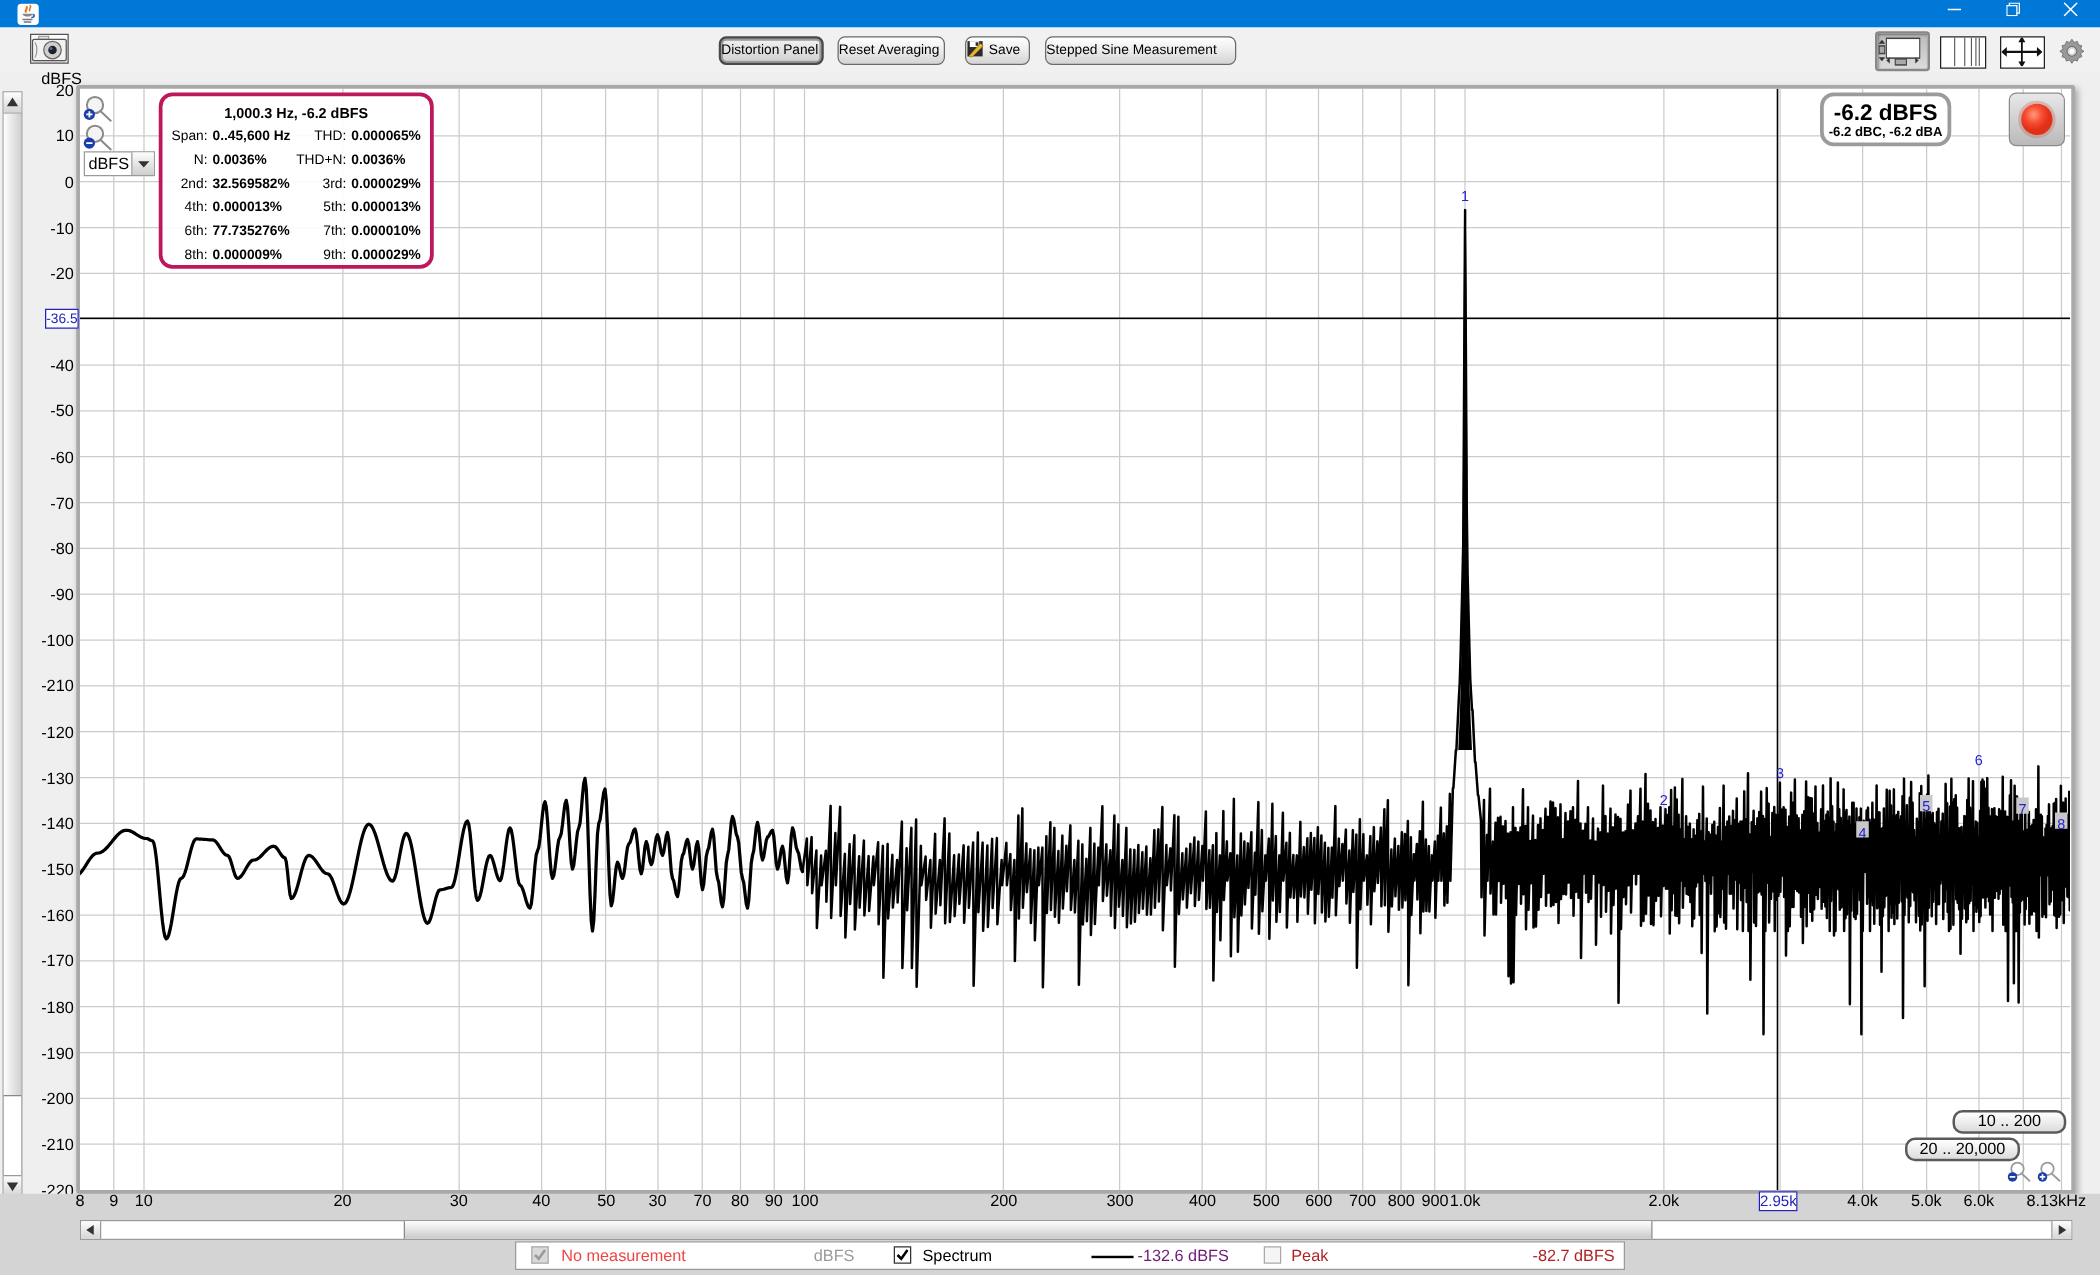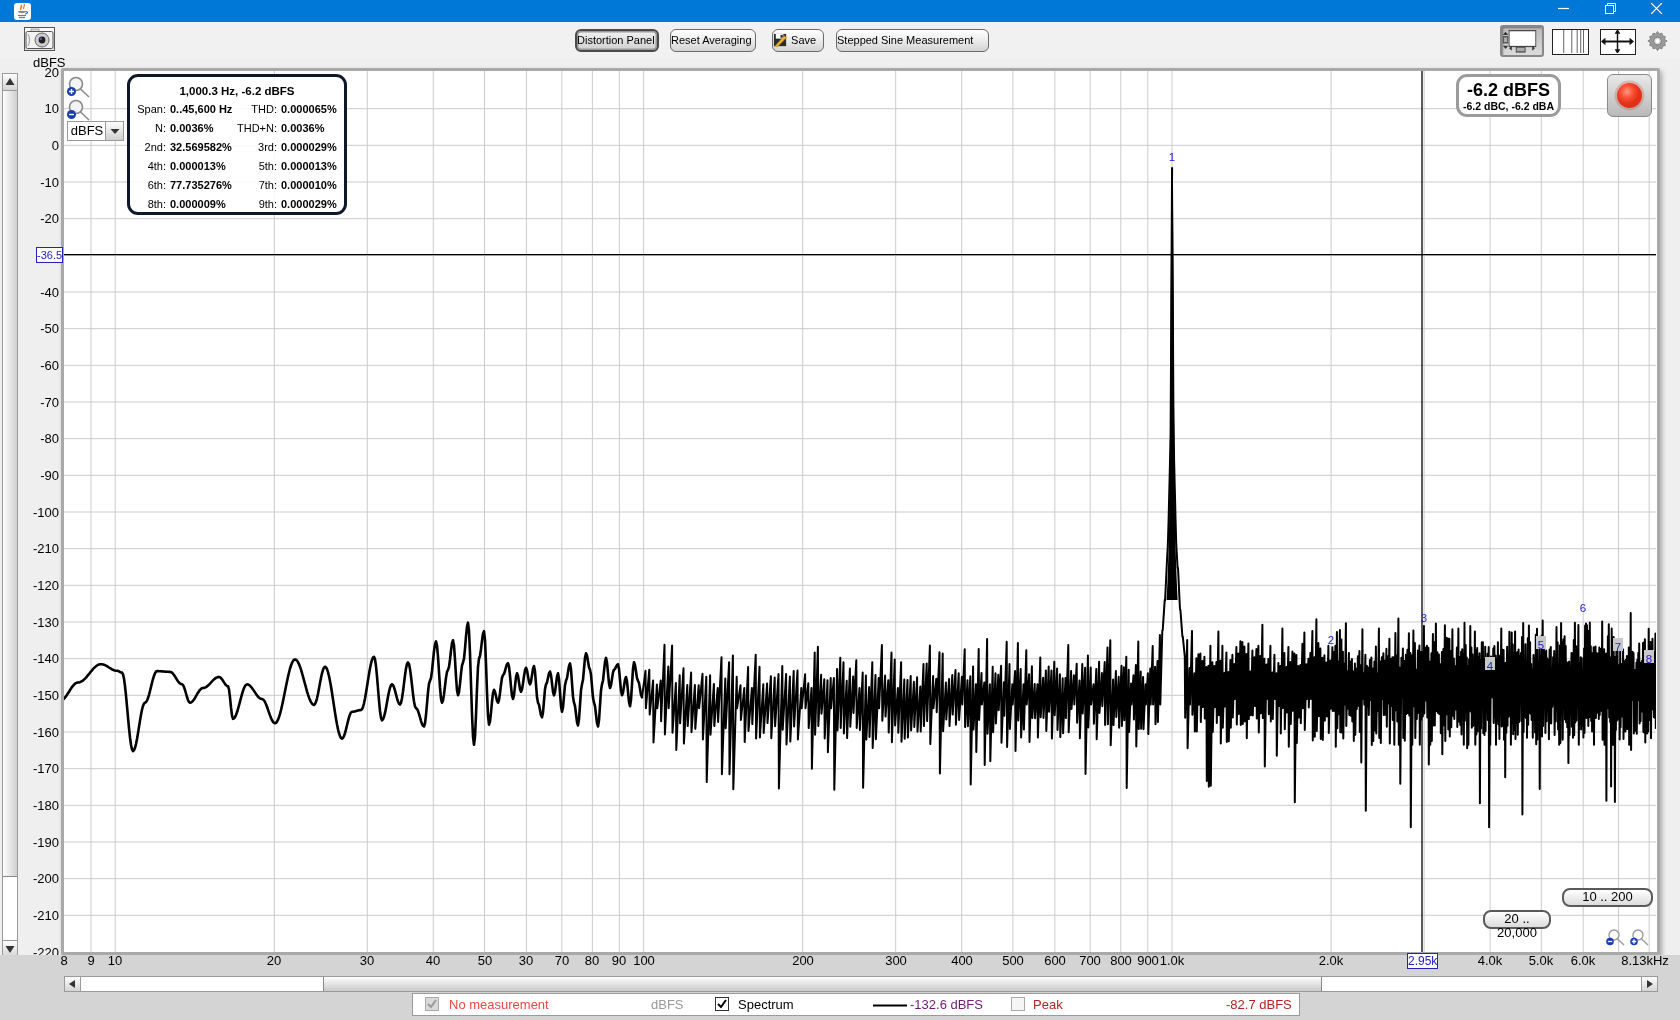--- a/index.html
+++ b/index.html
@@ -7,21 +7,21 @@
 #titletxt{position:absolute;left:46px;top:4px;white-space:nowrap}
 #javaicon{position:absolute;left:14px;top:3px;width:17px;height:17px;background:#fff;border-radius:3px}
 .wbtn{position:absolute;top:0;width:46px;height:22px;color:#fff;text-align:center;line-height:20px}
 #toolbar{left:0;top:22px;width:1680px;height:36px;background:#f1f1f1}
 .tbtn{position:absolute;top:7px;height:23px;border:1.5px solid #6a6a6a;border-radius:6px;background:linear-gradient(#fff,#eee 45%,#d4d4d4);font-size:11px;color:#000;text-align:left;line-height:20px;white-space:nowrap}
 #plotframe{position:absolute;left:61px;top:68px;width:1599px;height:887px;background:#fff;border:3px solid #a9a9a9;border-radius:2px;box-shadow:2px 3px 5px rgba(0,0,0,.3)}
 .ylab{position:absolute;width:46px;text-align:right;font-size:13px;color:#000;height:15px;left:13px}
 #dbfs-title{left:33px;top:55px;font-size:13px}
 #bottombar{left:0;top:955px;width:1680px;height:65px;background:#d4d4d4}
 .xlab{position:absolute;top:953px;transform:translateX(-50%);font-size:13px;color:#000}
-#infobox{position:absolute;left:127px;top:74px;width:220px;height:141px;background:rgba(255,255,255,.88);border:3px solid #0f172a;border-radius:11px;font-size:11px}
+#infobox{position:absolute;left:127px;top:74px;width:220px;height:141px;background:rgba(255,255,255,.88);border:3px solid #be185d;border-radius:11px;font-size:11px}
 .il{position:absolute;text-align:right;height:16px}
 .iv{position:absolute;font-weight:bold;height:16px}
 #peakbox{position:absolute;left:1456px;top:74px;width:105px;height:43px;background:rgba(255,255,255,.88);border:3px solid #9b9b9b;border-radius:11px;text-align:center;white-space:nowrap}
 #statusbar{position:absolute;left:412px;top:993px;width:888px;height:23px;background:#fff;border:1px solid #9a9a9a;font-size:13px}
 .rbtn{position:absolute;height:19px;border:2px solid #5a5a5a;border-radius:8px;background:linear-gradient(#fff,#dcdcdc);font-size:13px;text-align:center;line-height:14px}
 .hno{font-size:11.5px;fill:#2222cc}
 </style></head><body>
 
 <div id="titlebar" class="abs">
  <div id="javaicon"><svg width="17" height="17" viewBox="0 0 17 17">
@@ -343,21 +343,21 @@
  <svg style="position:absolute;left:460px;top:10px" width="34" height="3">
       <line x1="0" y1="1.5" x2="34" y2="1.5" stroke="#000" stroke-width="2"></line>
     </svg>
  <div style="position:absolute;left:497px;top:3px;color:#701a75">-132.6 dBFS</div>
  <div style="position:absolute;left:598px;top:3px;width:14px;height:14px;background:#f5f5f5;border:1px solid #aaa"></div>
  <div style="position:absolute;left:620px;top:3px;color:#b22222">Peak</div>
  <div style="position:absolute;left:813px;top:3px;color:#b22222">-82.7 dBFS</div>
 </div>
 
 <div class="rbtn" style="left:1562px;top:888px;width:91px">10 .. 200</div>
-<div class="rbtn" style="left:1483px;top:910px;width:68px">20 .. 20,000</div>
+<div class="rbtn" style="left:1524px;top:910px;width:92px">20 .. 20,000</div>
 <svg class="abs" style="left:1606px;top:929px" width="50" height="20" viewBox="0 0 50 20">
  <g fill="none" stroke="#9a9a9a" stroke-width="1.4">
       <circle cx="8" cy="6" r="5" fill="#fff"></circle>
       <line x1="11.5" y1="10" x2="18" y2="16"></line>
     </g>
  <circle cx="4" cy="12.5" r="3.8" fill="#1a3faa"></circle>
     <path d="M1.8 12.5 h4.4" stroke="#fff" stroke-width="1.3"></path>
  <g fill="none" stroke="#9a9a9a" stroke-width="1.4">
       <circle cx="32" cy="6" r="5" fill="#fff"></circle>
       <line x1="35.5" y1="10" x2="42" y2="16"></line>

